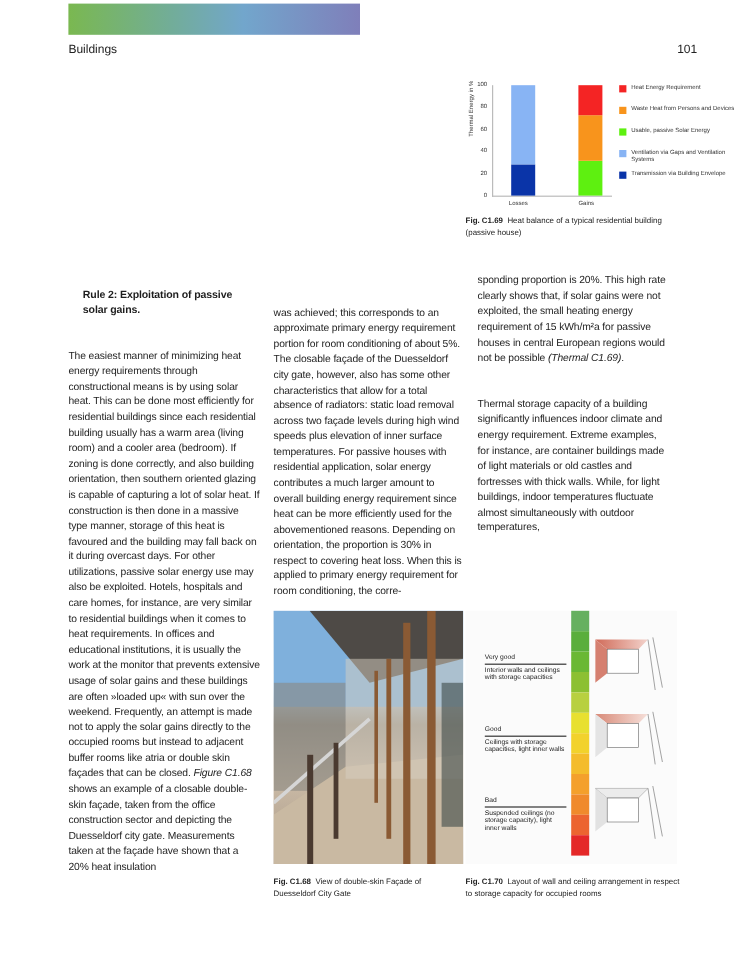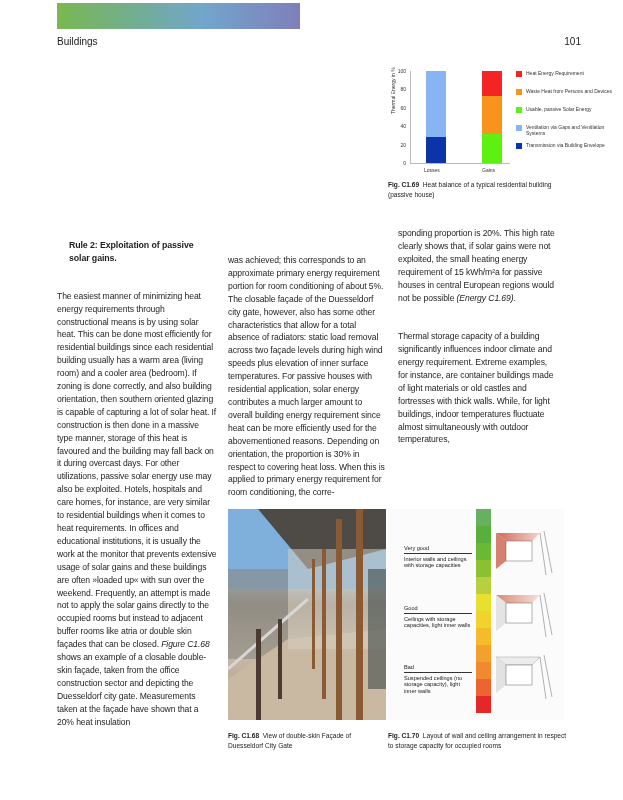--- a/index.html
+++ b/index.html
@@ -79,21 +79,21 @@
   <h3>Rule 2: Exploitation of passive solar gains.</h3>
   <div class="gap"></div>
   <p><span>The easiest manner of minimizing heat energy requirements through constructional means is by using solar heat. This can be done most efficiently for residential buildings since each residential building usually has a warm area (living room) and a cooler area (bedroom). If zoning is done correctly, and also building orientation, then southern oriented glazing is capable of capturing a lot of solar heat. If construction is then done in a massive type manner, storage of this heat is favoured and the building may fall back on it during overcast days. For other utilizations, passive solar energy use may also be exploited. Hotels, hospitals and care homes, for instance, are very similar to residential buildings when it comes to heat requirements. In offices and educational institutions, it is usually the work at the monitor that prevents extensive usage of solar gains and these buildings are often »loaded up« with sun over the weekend. Frequently, an attempt is made not to apply the solar gains directly to the occupied rooms but instead to adjacent buffer rooms like atria or double skin façades that can be closed. </span><i>Figure C1.68</i><span> shows an example of a closable double-skin façade, taken from the office construction sector and depicting the Duesseldorf city gate. Measurements taken at the façade have shown that a 20% heat insulation</span></p>
 </div>
 
 <div class="col" style="left:228px; top:227px; width:158px;margin-top:27px;">
   <p>was achieved; this corresponds to an approximate primary energy requirement portion for room conditioning of about 5%. The closable façade of the Duesseldorf city gate, however, also has some other characteristics that allow for a total absence of radiators: static load removal across two façade levels during high wind speeds plus elevation of inner surface temperatures. For passive houses with residential application, solar energy contributes a much larger amount to overall building energy requirement since heat can be more efficiently used for the abovementioned reasons. Depending on orientation, the proportion is 30% in respect to covering heat loss. When this is applied to primary energy requirement for room conditioning, the corre-</p>
 </div>
 
 <div class="col" style="left:398px; top:227px; width:160px;">
-  <p><span>sponding proportion is 20%. This high rate clearly shows that, if solar gains were not exploited, the small heating energy requirement of 15 kWh/m²a for passive houses in central European regions would not be possible </span><i>(Energy C1.69)</i><span>.</span></p>
+  <p><span>sponding proportion is 20%. This high rate clearly shows that, if solar gains were not exploited, the small heating energy requirement of 15 kWh/m²a for passive houses in central European regions would not be possible </span><i>(Thermal C1.69)</i><span>.</span></p>
   <div class="gap"></div>
   <div class="gap"></div>
   <p>Thermal storage capacity of a building significantly influences indoor climate and energy requirement. Extreme examples, for instance, are container buildings made of light materials or old castles and fortresses with thick walls. While, for light buildings, indoor temperatures fluctuate almost simultaneously with outdoor temperatures,</p>
 </div>
 
 <div class="photo">
   <svg width="158" height="211" viewBox="0 0 158 211">
     <rect x="0" y="0" width="158" height="80" fill="#7fb0dc"></rect>
     <rect x="0" y="60" width="60" height="90" fill="#8a8882" opacity="0.6"></rect>
     <polygon points="30,0 158,0 158,40 80,60" fill="#4e4a46"></polygon>

